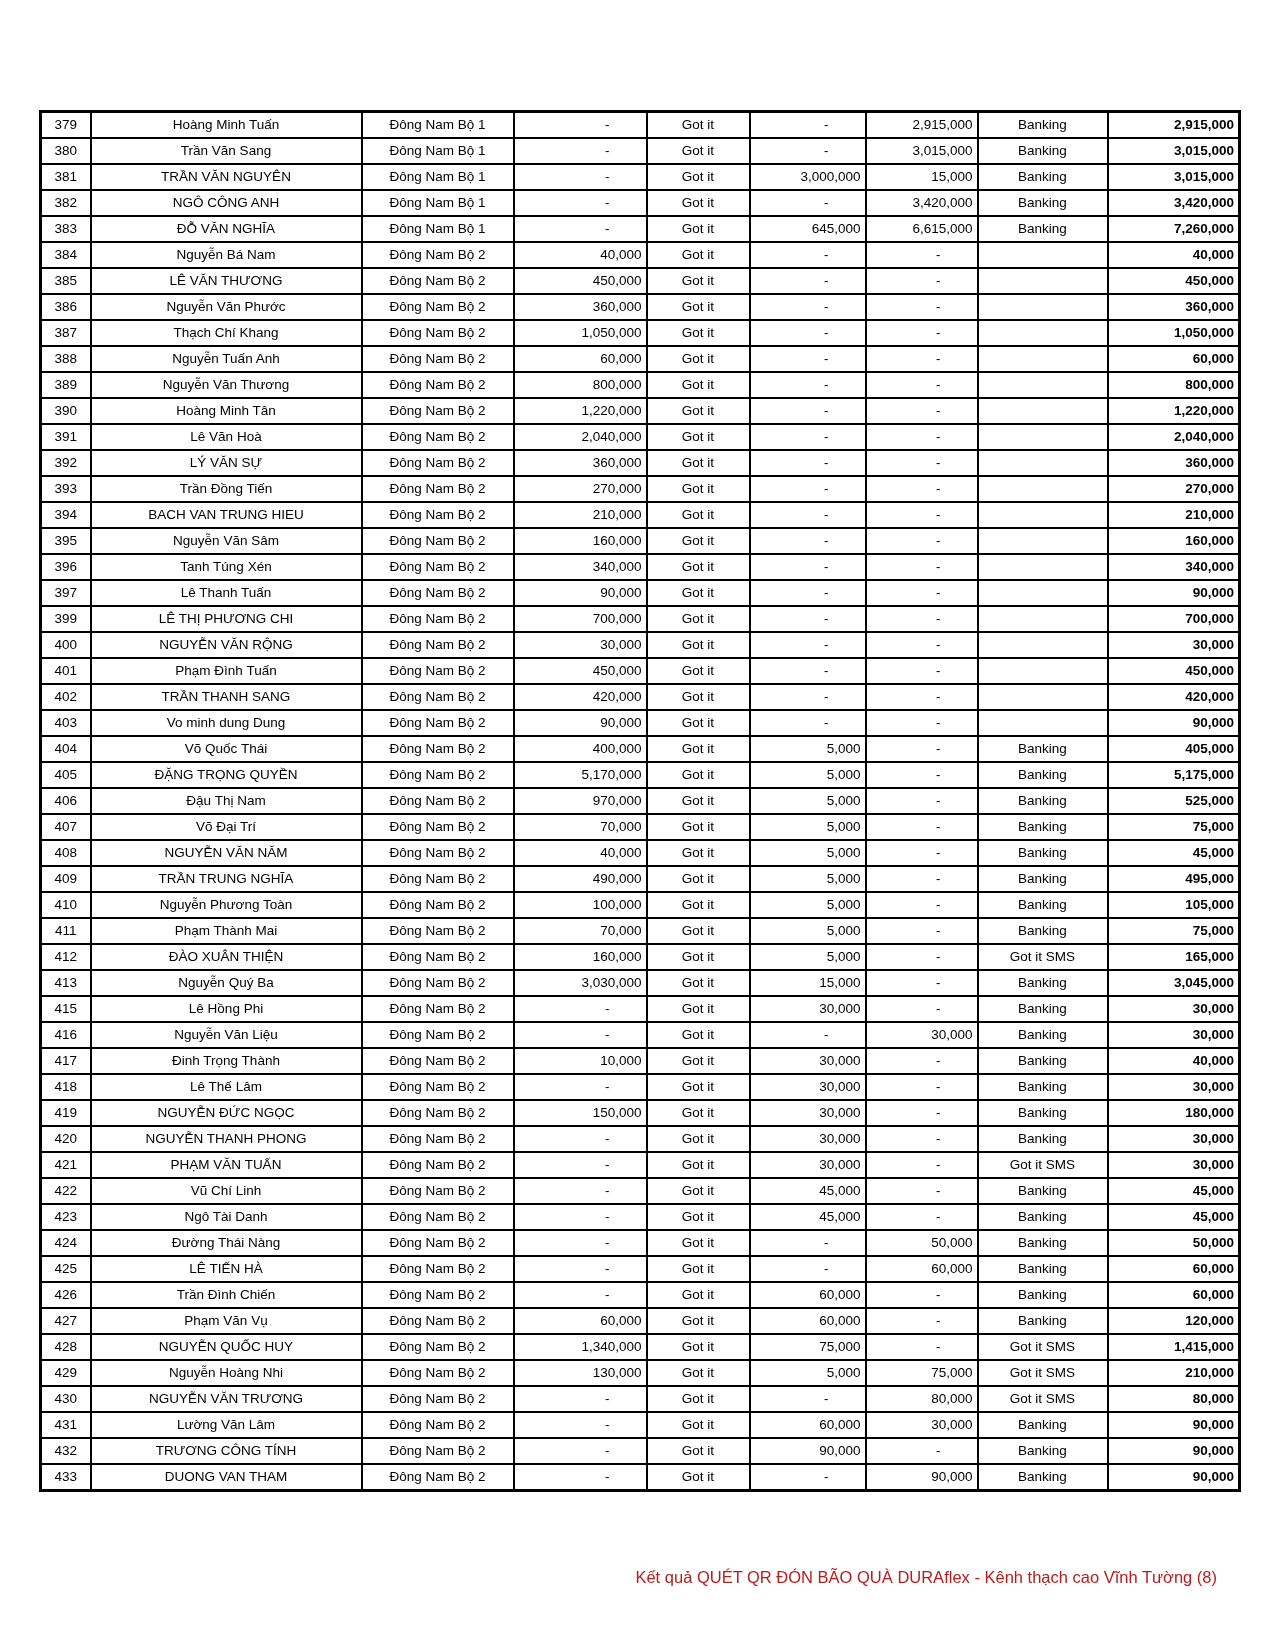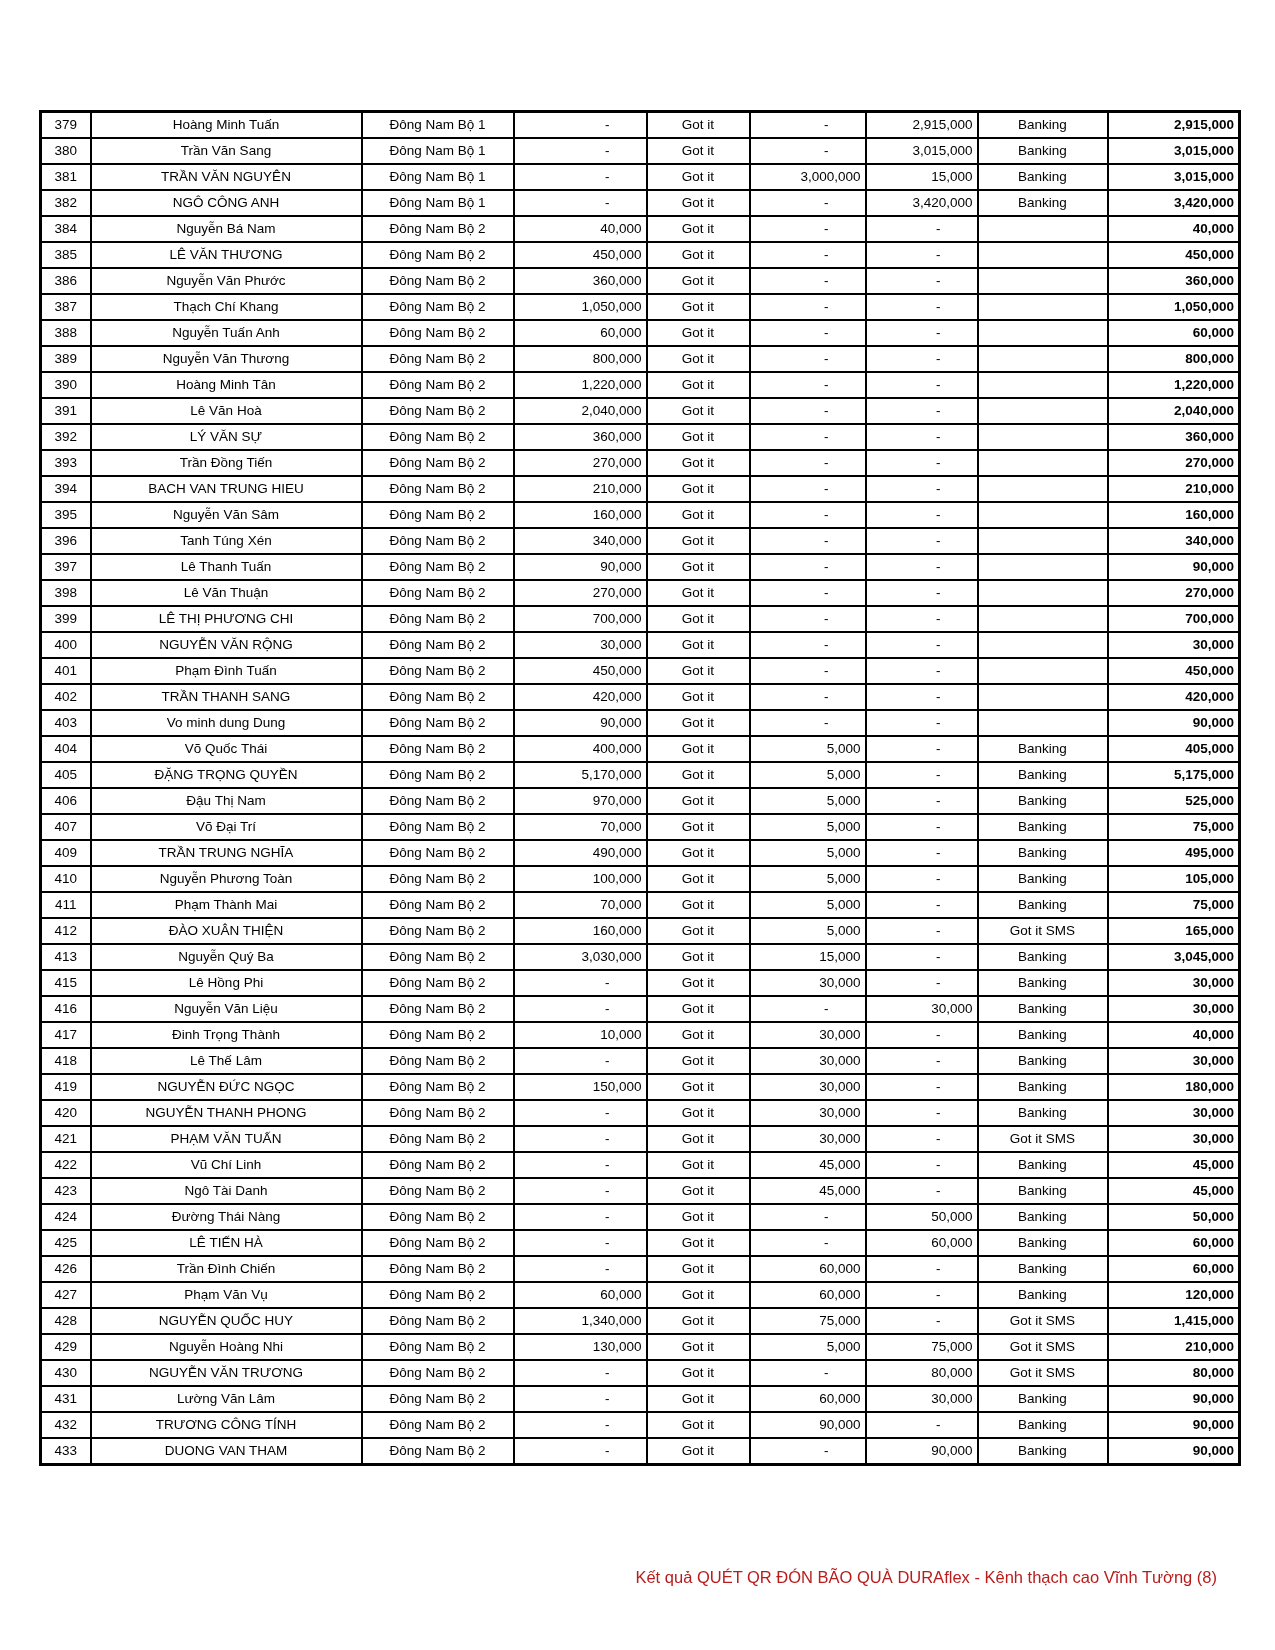--- a/index.html
+++ b/index.html
@@ -104,20 +104,31 @@
           <td class="c-center">NGÔ CÔNG ANH</td>
           <td class="c-center">Đông Nam Bộ 1</td>
           <td class="c-num c-dash">-</td>
           <td class="c-center">Got it</td>
           <td class="c-num c-dash">-</td>
           <td class="c-num">3,420,000</td>
           <td class="c-pay">Banking</td>
           <td class="c-total">3,420,000</td>
         </tr>
         <tr>
+          <td class="c-center">383</td>
+          <td class="c-center">ĐỖ VĂN NGHĨA</td>
+          <td class="c-center">Đông Nam Bộ 1</td>
+          <td class="c-num c-dash">-</td>
+          <td class="c-center">Got it</td>
+          <td class="c-num">645,000</td>
+          <td class="c-num">6,615,000</td>
+          <td class="c-pay">Banking</td>
+          <td class="c-total">7,260,000</td>
+        </tr>
+        <tr>
           <td class="c-center">384</td>
           <td class="c-center">Nguyễn Bá Nam</td>
           <td class="c-center">Đông Nam Bộ 2</td>
           <td class="c-num">40,000</td>
           <td class="c-center">Got it</td>
           <td class="c-num c-dash">-</td>
           <td class="c-num c-dash">-</td>
           <td class="c-pay"></td>
           <td class="c-total">40,000</td>
         </tr>
@@ -258,31 +269,20 @@
           <td class="c-center">Lê Thanh Tuấn</td>
           <td class="c-center">Đông Nam Bộ 2</td>
           <td class="c-num">90,000</td>
           <td class="c-center">Got it</td>
           <td class="c-num c-dash">-</td>
           <td class="c-num c-dash">-</td>
           <td class="c-pay"></td>
           <td class="c-total">90,000</td>
         </tr>
         <tr>
-          <td class="c-center">398</td>
-          <td class="c-center">Lê  Văn Thuận</td>
-          <td class="c-center">Đông Nam Bộ 2</td>
-          <td class="c-num">270,000</td>
-          <td class="c-center">Got it</td>
-          <td class="c-num c-dash">-</td>
-          <td class="c-num c-dash">-</td>
-          <td class="c-pay"></td>
-          <td class="c-total">270,000</td>
-        </tr>
-        <tr>
           <td class="c-center">399</td>
           <td class="c-center">LÊ THỊ PHƯƠNG CHI</td>
           <td class="c-center">Đông Nam Bộ 2</td>
           <td class="c-num">700,000</td>
           <td class="c-center">Got it</td>
           <td class="c-num c-dash">-</td>
           <td class="c-num c-dash">-</td>
           <td class="c-pay"></td>
           <td class="c-total">700,000</td>
         </tr>
@@ -366,20 +366,31 @@
         <tr>
           <td class="c-center">407</td>
           <td class="c-center">Võ Đại Trí</td>
           <td class="c-center">Đông Nam Bộ 2</td>
           <td class="c-num">70,000</td>
           <td class="c-center">Got it</td>
           <td class="c-num">5,000</td>
           <td class="c-num c-dash">-</td>
           <td class="c-pay">Banking</td>
           <td class="c-total">75,000</td>
+        </tr>
+        <tr>
+          <td class="c-center">408</td>
+          <td class="c-center">NGUYỄN VĂN NĂM</td>
+          <td class="c-center">Đông Nam Bộ 2</td>
+          <td class="c-num">40,000</td>
+          <td class="c-center">Got it</td>
+          <td class="c-num">5,000</td>
+          <td class="c-num c-dash">-</td>
+          <td class="c-pay">Banking</td>
+          <td class="c-total">45,000</td>
         </tr>
         <tr>
           <td class="c-center">409</td>
           <td class="c-center">TRẦN TRUNG NGHĨA</td>
           <td class="c-center">Đông Nam Bộ 2</td>
           <td class="c-num">490,000</td>
           <td class="c-center">Got it</td>
           <td class="c-num">5,000</td>
           <td class="c-num c-dash">-</td>
           <td class="c-pay">Banking</td>

